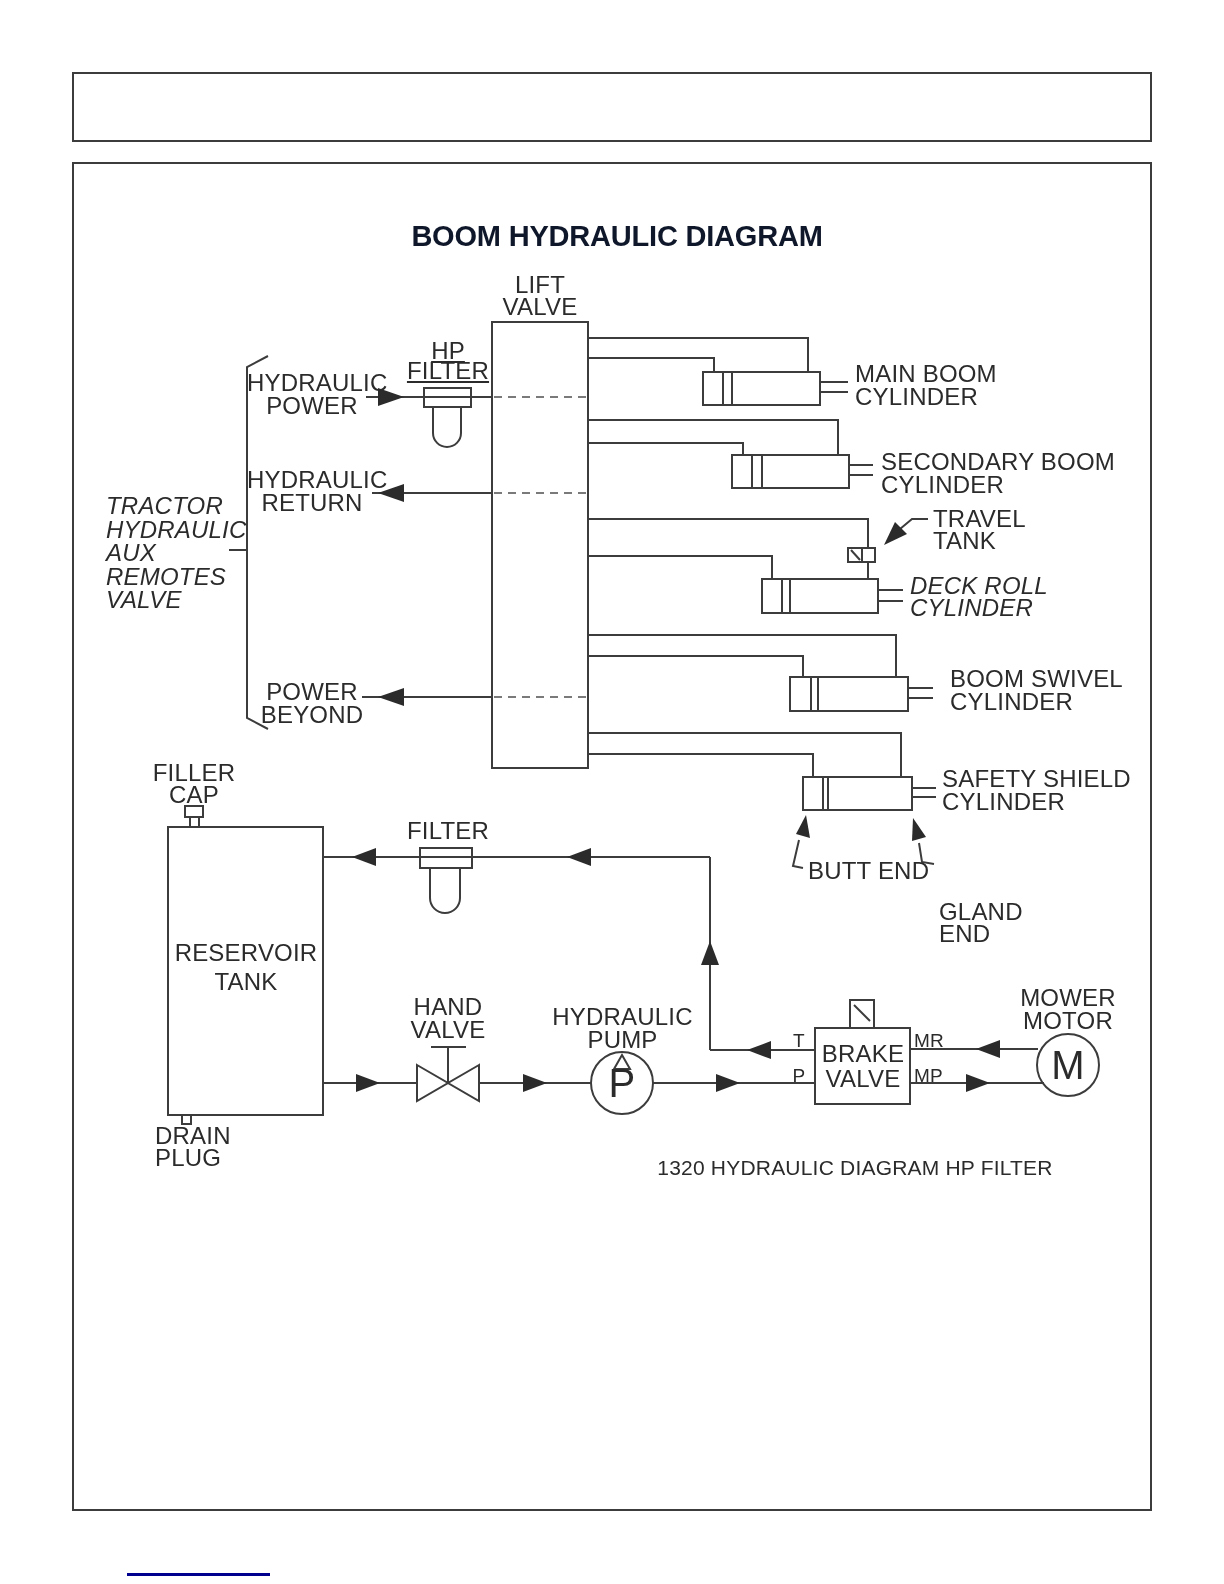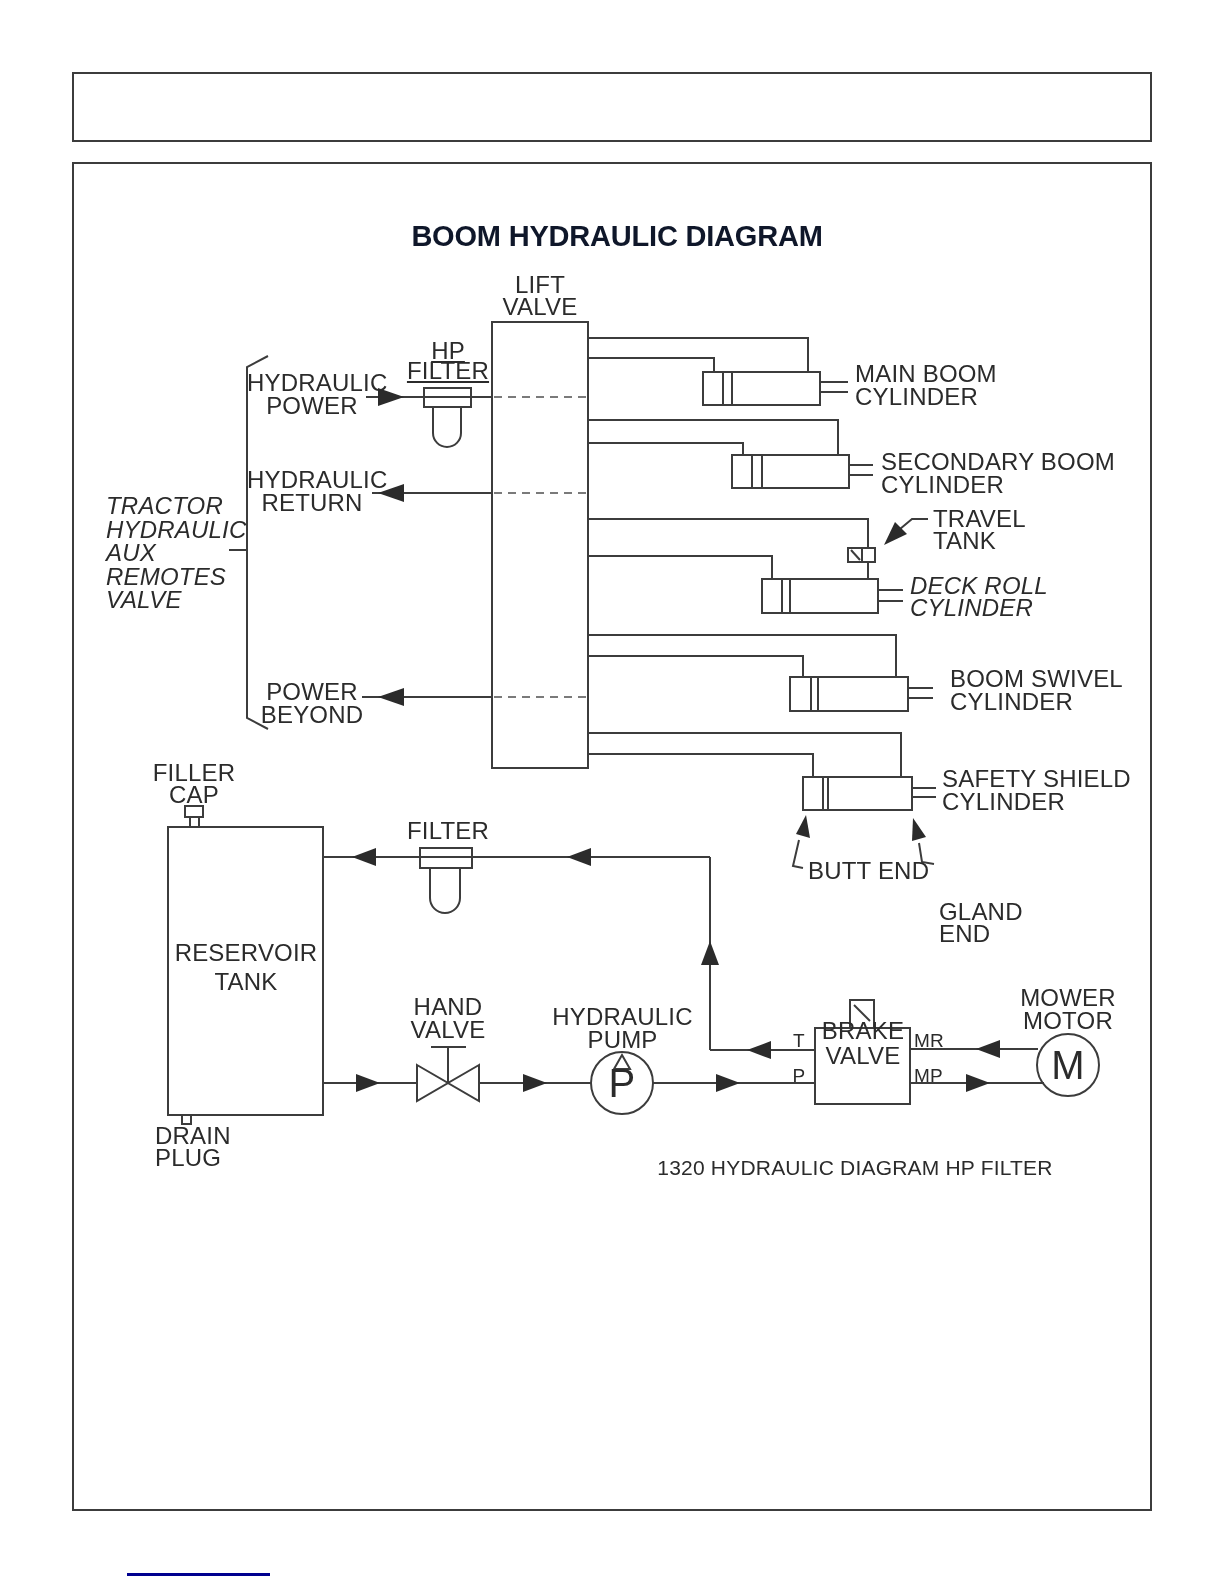--- a/index.html
+++ b/index.html
@@ -258,21 +258,21 @@
 
   <div class="lbl" style="left:155px;top:1125px;width:110px;line-height:22px;">DRAIN
 PLUG</div>
 
   <div class="lbl ctr" style="left:388px;top:995px;width:120px;">HAND
 VALVE</div>
 
   <div class="lbl ctr" style="left:545px;top:1005px;width:155px;">HYDRAULIC
 PUMP</div>
 
-  <div class="lbl ctr" style="left:817px;top:1018px;width:92px;line-height:25px;">BRAKE
+  <div class="lbl ctr" style="left:817px;top:1041px;width:92px;line-height:25px;">BRAKE
 VALVE</div>
 
   <div class="lbl port ctr" style="left:788px;top:1031px;width:22px;">T</div>
   <div class="lbl port ctr" style="left:788px;top:1066px;width:22px;">P</div>
   <div class="lbl port" style="left:914px;top:1031px;width:40px;">MR</div>
   <div class="lbl port" style="left:914px;top:1066px;width:40px;">MP</div>
 
   <div class="lbl ctr" style="left:1008px;top:986px;width:120px;">MOWER
 MOTOR</div>
 

